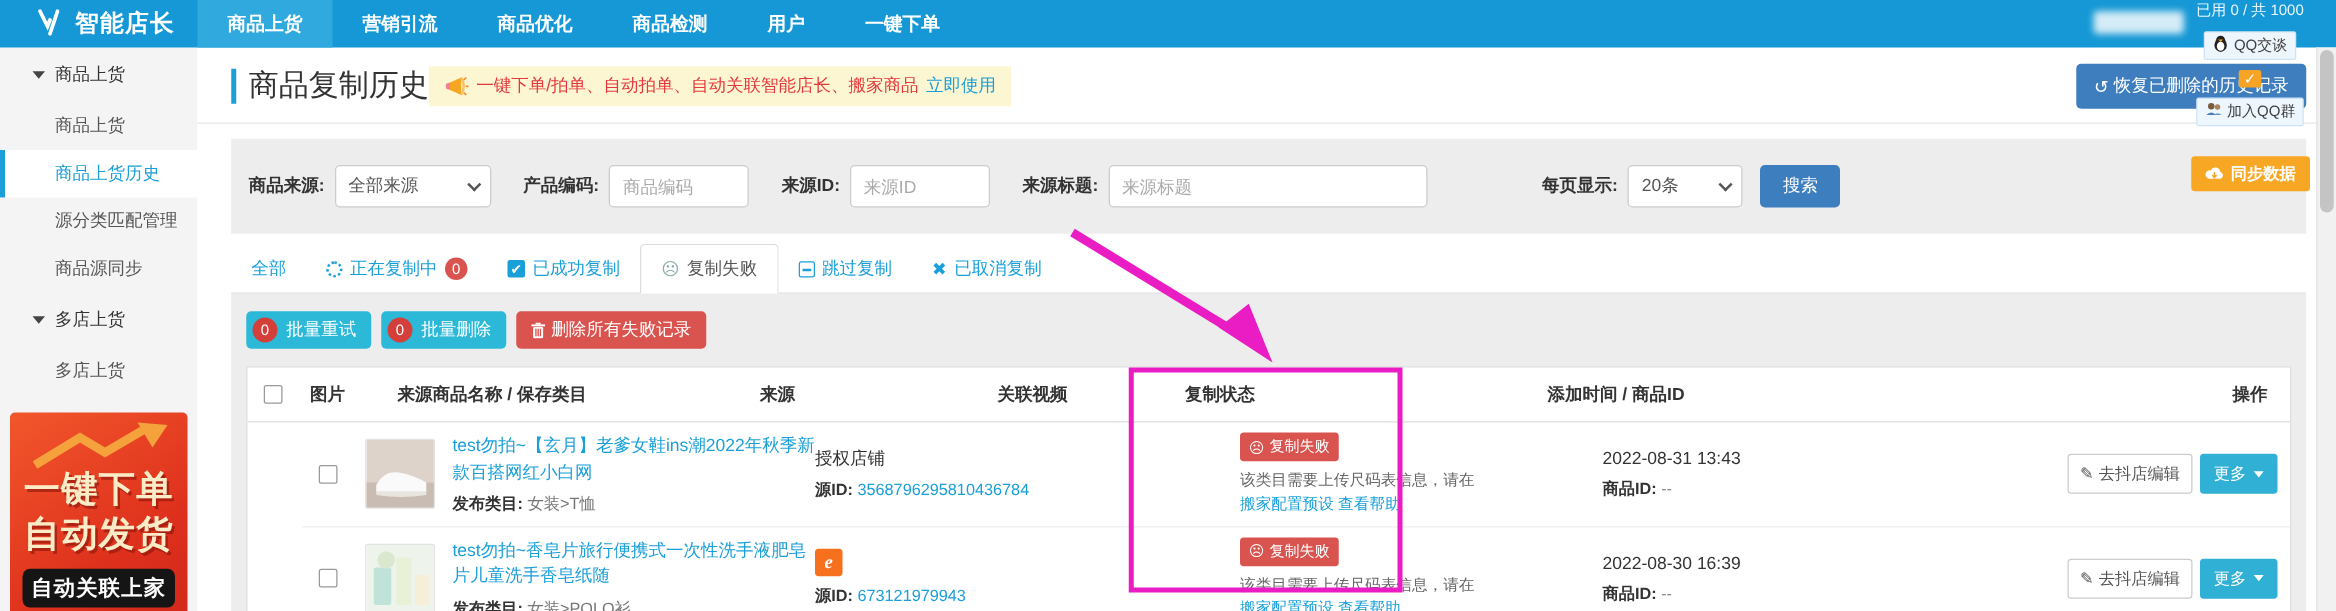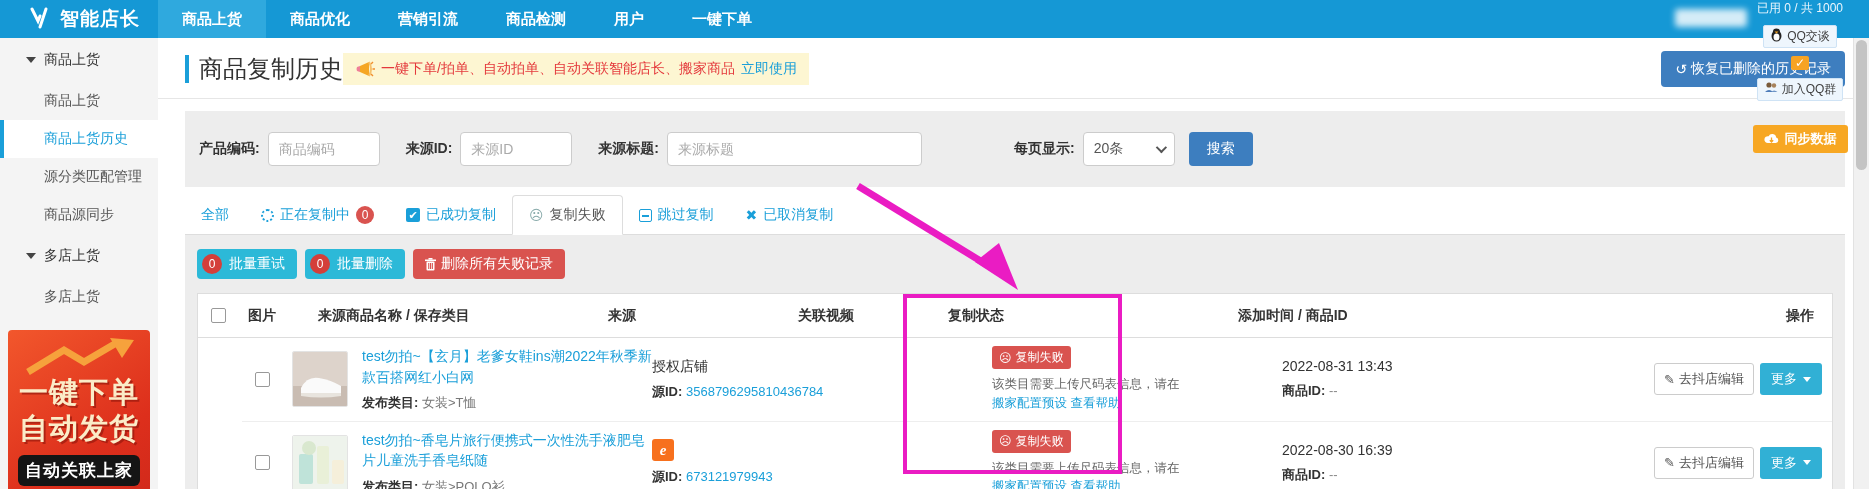--- a/index.html
+++ b/index.html
@@ -104,22 +104,22 @@
 <div class="navbar">
   <div class="logo">
     <svg class="logo-mark" viewBox="0 0 24 24">
       <path d="M4 2 L10 14 L12 9" stroke="#fff" stroke-width="3" fill="none" stroke-linecap="round"></path>
       <path d="M18 2 L12 20" stroke="#fff" stroke-width="3" fill="none" stroke-linecap="round"></path>
     </svg>
     <span class="logo-text">智能店长</span>
   </div>
   <div class="nav-items">
     <div class="nav-item active">商品上货</div>
+    <div class="nav-item">营销引流</div>
     <div class="nav-item">商品优化</div>
-    <div class="nav-item">营销引流</div>
     <div class="nav-item">商品检测</div>
     <div class="nav-item">用户</div>
     <div class="nav-item">一键下单</div>
   </div>
   <div class="nav-right">
     <span class="usage">已用 0 / 共 1000</span>
     <div class="blur-patch" style="left:-70px; top:9px; width:72px; height:18px;"></div>
     <div class="qq-badge">
       <svg width="13" height="14" viewBox="0 0 13 14">
         <ellipse cx="6.5" cy="8" rx="5" ry="5.5" fill="#222"></ellipse>
@@ -193,20 +193,27 @@
       <a>立即使用</a>
     </div>
     <div class="restore-btn">
       <span>↺</span>
       <span>恢复已删除的历史记录</span>
     </div>
   </div>
 
   <div class="filter-bar">
     <div class="f-group">
+      <span class="f-label">商品来源:</span>
+      <div class="sel" style="width:125px;">
+        <span>全部来源</span>
+        <span class="sel-chev"></span>
+      </div>
+    </div>
+    <div class="f-group">
       <span class="f-label">产品编码:</span>
       <input class="inp" style="width: 112px;" placeholder="商品编码">
     </div>
     <div class="f-group">
       <span class="f-label">来源ID:</span>
       <input class="inp" style="width: 112px;" placeholder="来源ID">
     </div>
     <div class="f-group">
       <span class="f-label">来源标题:</span>
       <input class="inp" style="width: 255px;" placeholder="来源标题">

